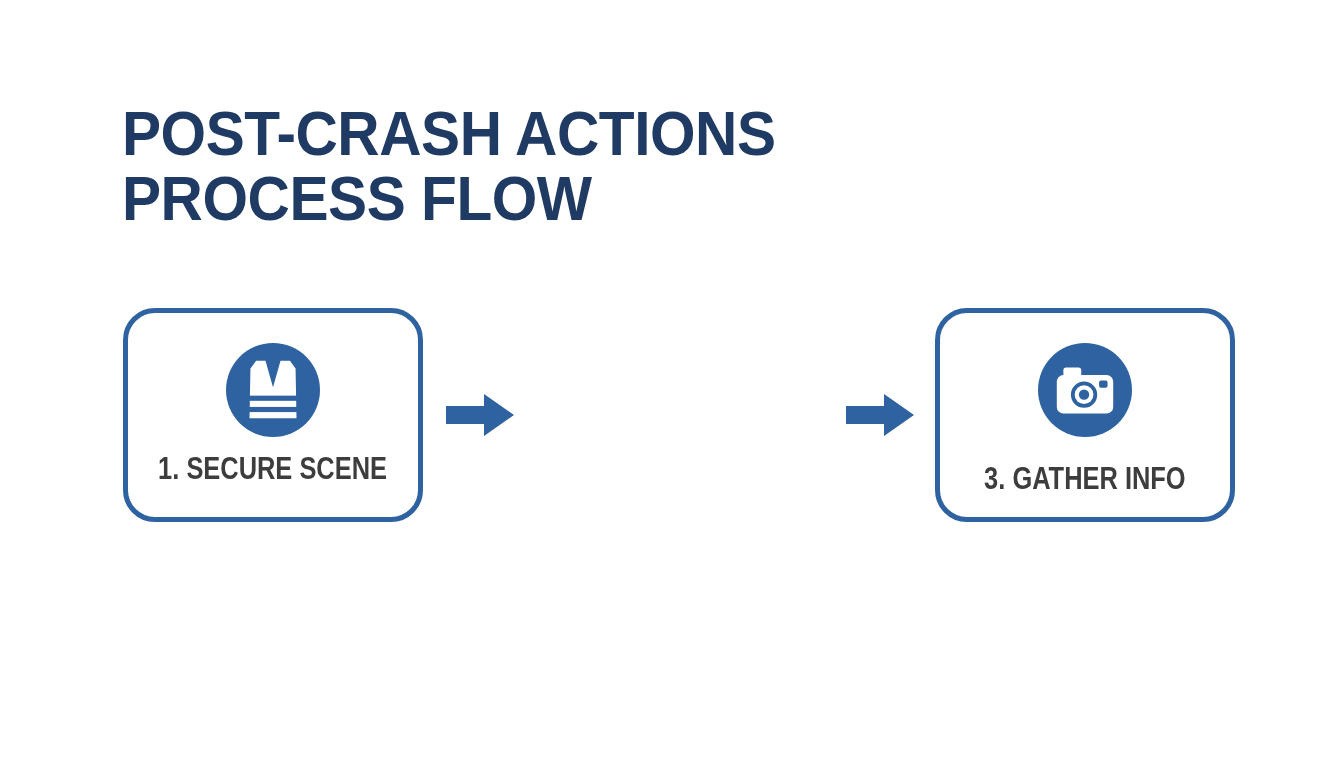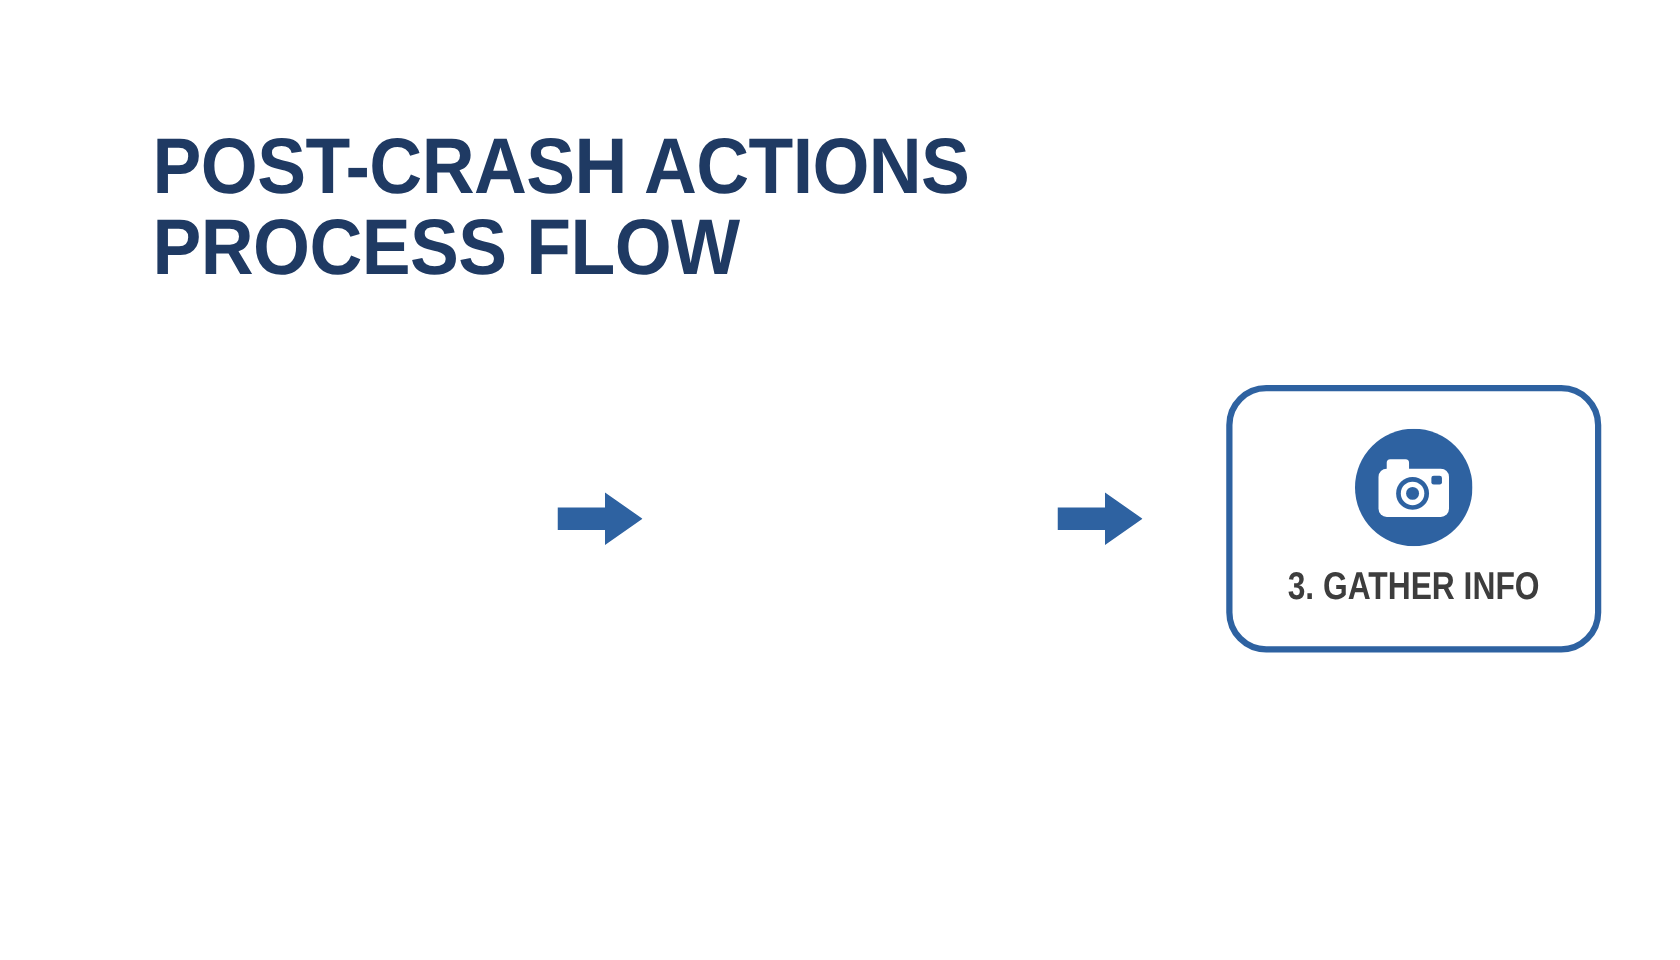--- a/index.html
+++ b/index.html
@@ -23,21 +23,21 @@
     white-space:nowrap;letter-spacing:-0.5px;
   }
   .card{
     position:absolute;top:308px;width:300px;height:214px;
     box-sizing:border-box;background:#ffffff;
     border:5px solid var(--blue);border-radius:32px;
     display:flex;flex-direction:column;align-items:center;
   }
   .card-1{left:123px;}
   .card-2{left:528px;}
-  .card-3{left:981px;}
+  .card-3{left:935px;gap:10px;}
   .icon-circle{margin-top:30px;width:94px;height:94px;display:block;}
   .step-label{
     margin-top:14px;
     font-weight:bold;font-size:31px;line-height:36px;
     color:var(--gray);
     transform:scaleX(0.82);transform-origin:center top;
     white-space:nowrap;
   }
   .arrow{position:absolute;top:389px;width:68px;height:52px;display:block;}
   .arrow-1{left:446px;}
@@ -45,20 +45,29 @@
   .b{fill:var(--blue);}
   .w{fill:#ffffff;}
 </style>
 </head>
 <body>
 
 <div class="page">
 
   <h1 class="title"><span>POST-CRASH ACTIONS</span><br><span>PROCESS FLOW</span></h1>
 
+  <div class="card card-1">
+    <svg class="icon-circle" viewBox="0 0 100 100" aria-hidden="true">
+      <circle class="b" cx="50" cy="50" r="50"></circle>
+      <path class="w" d="M32 19 L42 19 L50 47 L58 19 L68 19 L74 27 L75 80 L25 80 L26 27 Z"></path>
+      <rect class="b" x="22" y="56" width="56" height="5.5"></rect>
+      <rect class="b" x="22" y="68" width="56" height="5.5"></rect>
+    </svg>
+    <div class="step-label">1. SECURE SCENE</div>
+  </div>
 
   <svg class="arrow arrow-1" viewBox="0 0 68 52" aria-hidden="true">
     <polygon class="b" points="0,17 38,17 38,5 68,26 38,47 38,35 0,35"></polygon>
   </svg>
 
 
   <svg class="arrow arrow-2" viewBox="0 0 68 52" aria-hidden="true">
     <polygon class="b" points="0,17 38,17 38,5 68,26 38,47 38,35 0,35"></polygon>
   </svg>
 

